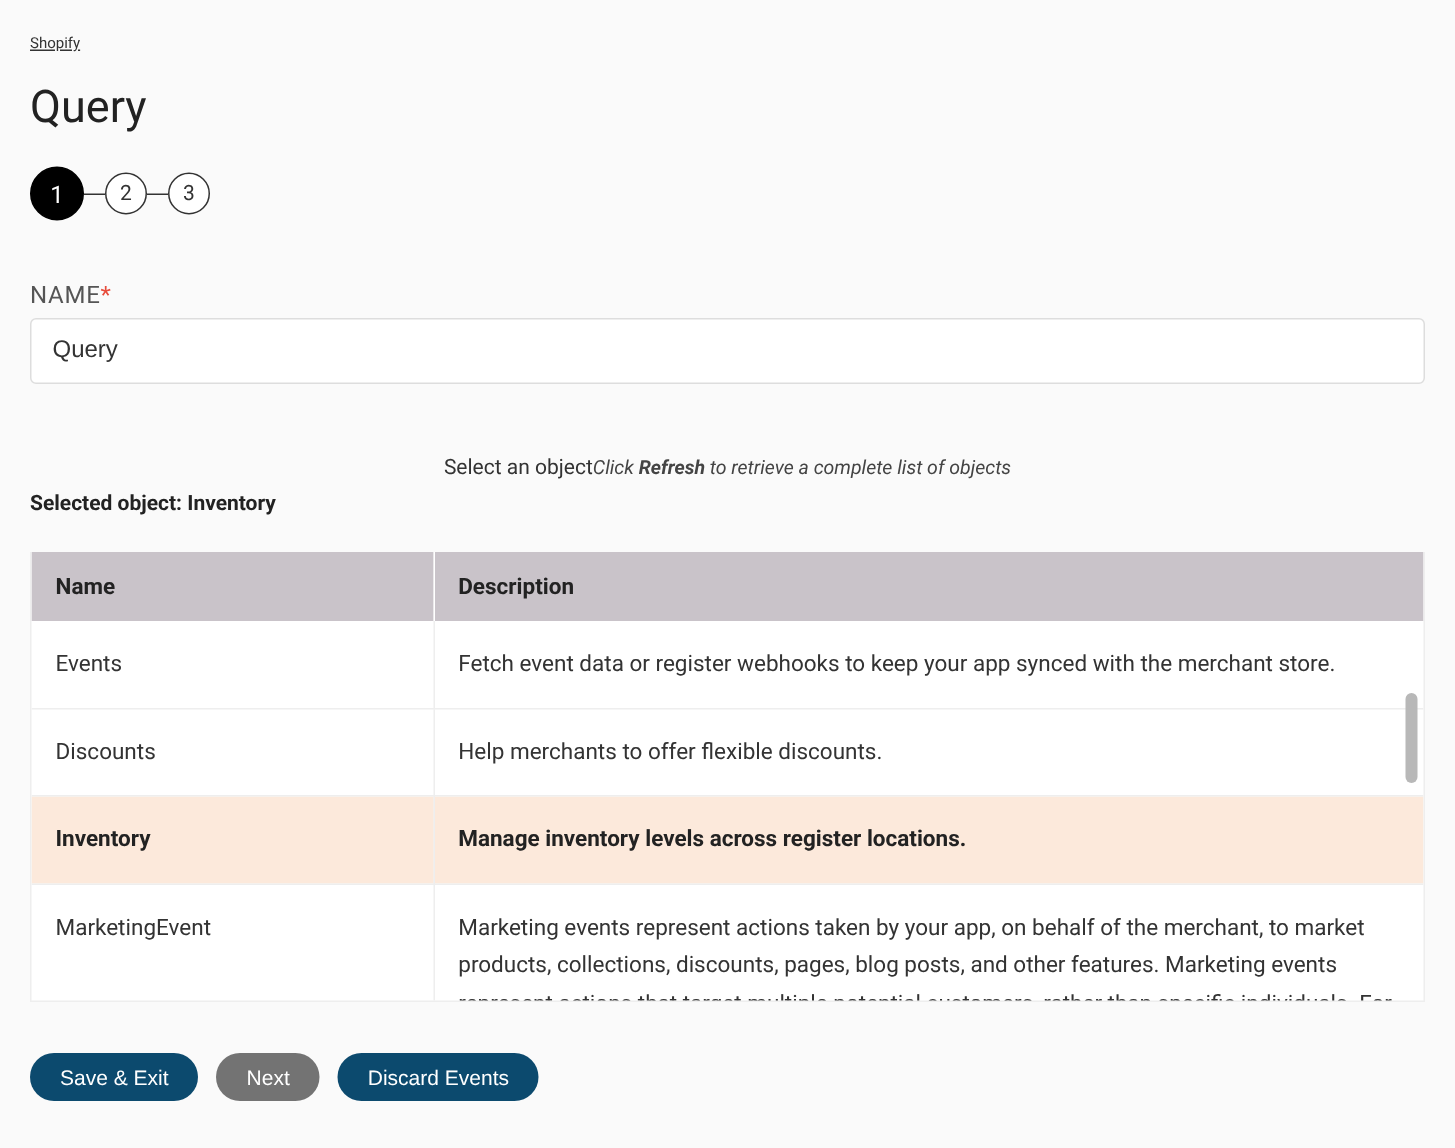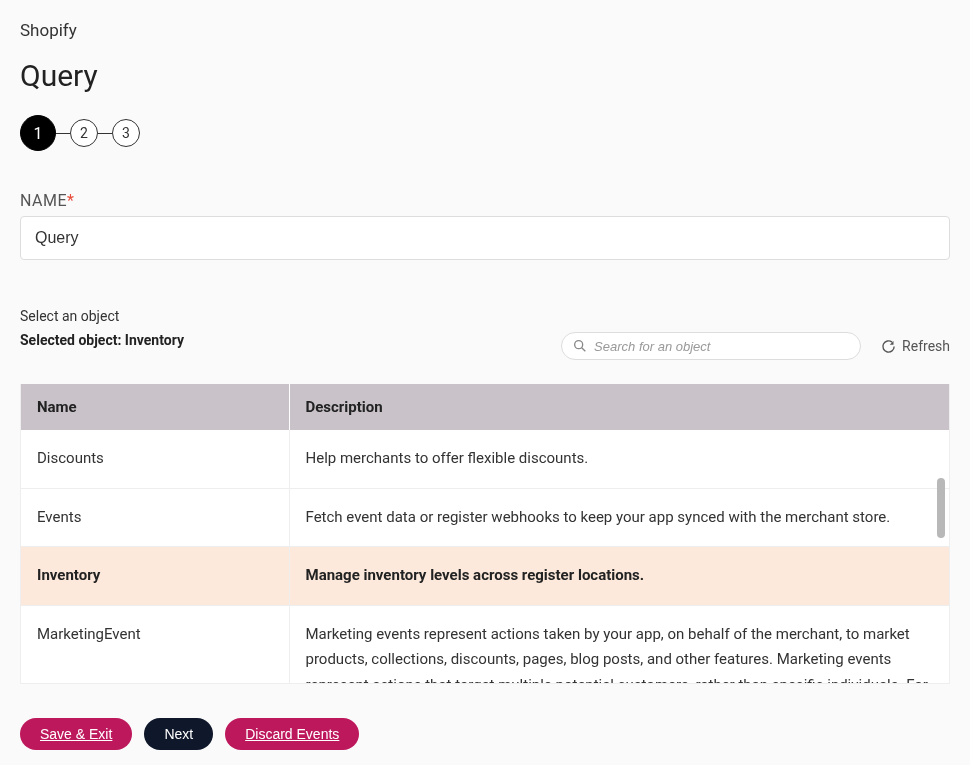--- a/index.html
+++ b/index.html
@@ -4,22 +4,23 @@
   <style>
     * { box-sizing: border-box; margin: 0; padding: 0; }
     body {
       font-family: -apple-system, BlinkMacSystemFont, "Segoe UI", Roboto, "Helvetica Neue", Arial, sans-serif;
       background: #fafafa;
       color: #333;
       padding: 20px;
       font-size: 14px;
     }
     .breadcrumb {
-      font-size: 17px;
-      color: #333;
+      font-size: 10px;
+      color: #333;
+      text-decoration: underline;
       cursor: pointer;
     }
     h1.page-title {
       font-size: 30px;
       font-weight: 400;
       margin-top: 18px;
       margin-bottom: 22px;
       color: #222;
     }
     .stepper {
@@ -65,32 +66,32 @@
       width: 100%;
       padding: 12px 14px;
       border: 1px solid #ddd;
       border-radius: 4px;
       font-size: 16px;
       background: #fff;
       color: #333;
     }
     .select-row {
       display: flex;
-      justify-content: space-between;
+      justify-content: center;
       align-items: center;
       margin-top: 48px;
       margin-bottom: 8px;
     }
     .select-label { font-size: 14px; color: #333; }
     .refresh-hint { font-size: 13px; font-style: italic; color: #444; }
     .refresh-hint b { font-weight: 700; font-style: italic; }
     .controls-row {
       display: flex;
       justify-content: space-between;
-      align-items: flex-start;
+      align-items: flex-end;
       margin-bottom: 24px;
       gap: 20px;
     }
     .selected-object { font-size: 14px; font-weight: 700; color: #222; }
     .right-controls { display: flex; align-items: center; gap: 20px; }
     .search-wrap {
       position: relative;
       display: flex;
       align-items: center;
       border: 1px solid #ddd;
@@ -175,22 +176,22 @@
       margin-top: 34px;
     }
     .btn {
       border: none;
       border-radius: 18px;
       padding: 8px 20px;
       font-size: 14px;
       color: #fff;
       cursor: pointer;
     }
-    .btn-grey { background: #be185d; text-decoration: underline; }
-    .btn-orange { background: #0f172a; }
+    .btn-grey { background: #0c4a6e; }
+    .btn-orange { background: #737373; }
   </style>
 </head>
 <body>
 
 
 
 <a class="breadcrumb">Shopify</a>
 
 <h1 class="page-title">Query</h1>
 
@@ -202,68 +203,51 @@
   <div class="step small">3</div>
 </div>
 
 <div class="field-label">
   <span>NAME</span><span class="required-star">*</span>
 </div>
 <input class="text-input" type="text" value="Query" style="">
 
 <div class="select-row">
   <div class="select-label">Select an object</div>
+  <div class="refresh-hint">
+    <span>Click </span><b>Refresh</b><span> to retrieve a complete list of objects</span>
+  </div>
 </div>
 
 <div class="controls-row">
   <div class="selected-object">
     <span>Selected object: </span><span>Inventory</span>
-  </div>
-  <div class="right-controls">
-    <div class="search-wrap">
-      <span class="search-icon">
-        <svg width="16" height="16" viewBox="0 0 24 24" fill="none" stroke="#888" stroke-width="2">
-          <circle cx="10" cy="10" r="6"></circle>
-          <line x1="20" y1="20" x2="14.5" y2="14.5"></line>
-        </svg>
-      </span>
-      <input class="search-input" type="text" placeholder="Search for an object" style="">
-    </div>
-    <div class="refresh-btn">
-      <span class="refresh-icon">
-        <svg width="15" height="15" viewBox="0 0 24 24" fill="none" stroke="#555" stroke-width="2.2">
-          <path d="M21 12a9 9 0 1 1-3.3-6.96"></path>
-          <polyline points="20 3 20 9 14 9" fill="#555" stroke="none"></polyline>
-        </svg>
-      </span>
-      <span>Refresh</span>
-    </div>
   </div>
 </div>
 
 <div class="table-wrap">
   <table>
     <colgroup>
         <col class="col-name">
         <col>
       </colgroup>
     <thead>
       <tr>
         <th>Name</th>
         <th>Description</th>
       </tr>
     </thead>
     <tbody id="tbody">
         <tr>
+          <td>Events</td>
+          <td>Fetch event data or register webhooks to keep your app synced with the merchant store.</td>
+        </tr>
+        <tr>
           <td>Discounts</td>
           <td>Help merchants to offer flexible discounts.</td>
-        </tr>
-        <tr>
-          <td>Events</td>
-          <td>Fetch event data or register webhooks to keep your app synced with the merchant store.</td>
         </tr>
         <tr class="selected">
           <td>Inventory</td>
           <td>Manage inventory levels across register locations.</td>
         </tr>
         <tr>
           <td>MarketingEvent</td>
           <td>Marketing events represent actions taken by your app, on behalf of the merchant, to market products, collections, discounts, pages, blog posts, and other features. Marketing events represent actions that target multiple potential customers, rather than specific individuals. For</td>
         </tr>
       </tbody>

